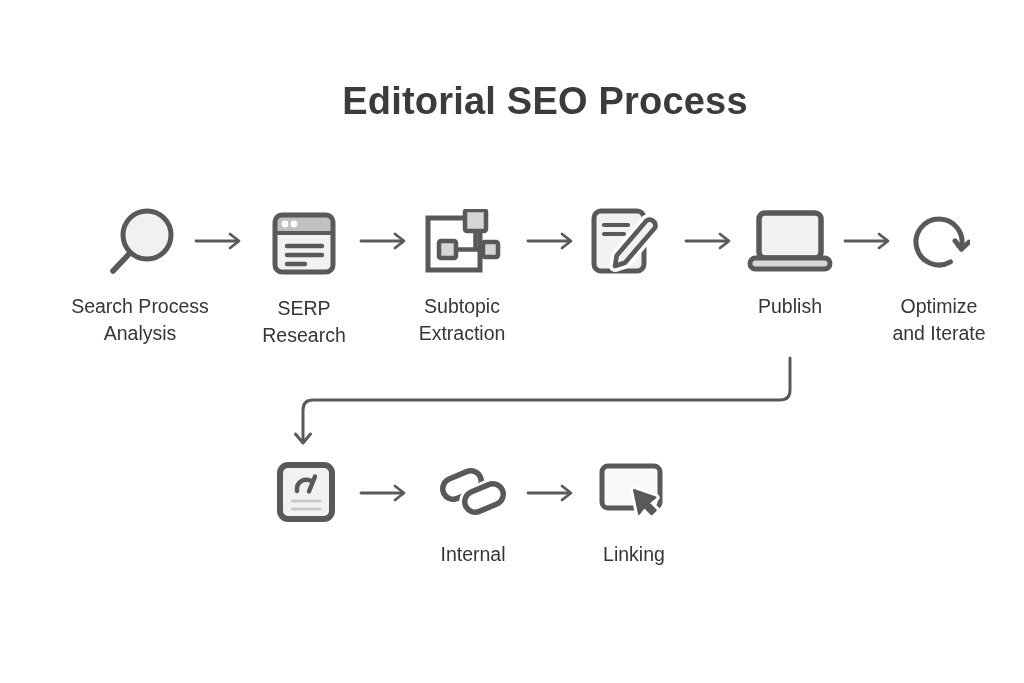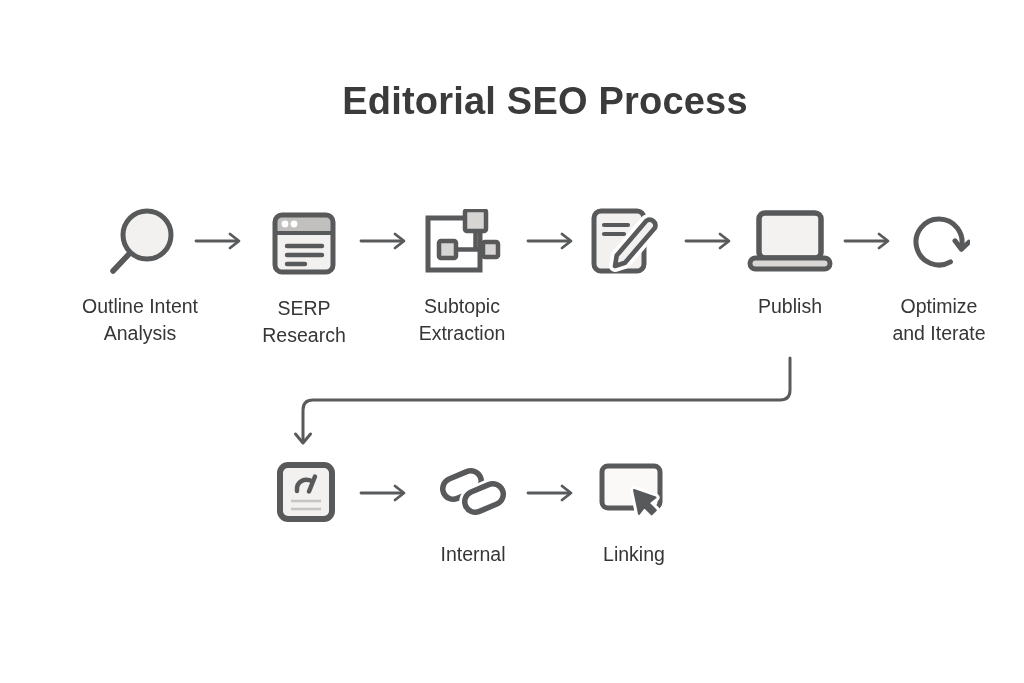--- a/index.html
+++ b/index.html
@@ -53,21 +53,21 @@
 
   <div class="diagram-title">Editorial SEO Process</div>
 
   <div class="step" style="left:52px;top:202px;">
     <div class="icon-box">
       <svg width="72" height="70" viewBox="0 0 72 70">
         <circle cx="43" cy="28" r="24" fill="#f2f1ef" stroke="#58595b" stroke-width="5"></circle>
         <line x1="25" y1="47" x2="9" y2="64" stroke="#58595b" stroke-width="5.5" stroke-linecap="round"></line>
       </svg>
     </div>
-    <div class="step-label">Outline Intent
+    <div class="step-label">Search Process
 Analysis</div>
   </div>
 
   <div class="step" style="left:216px;top:204px;">
     <div class="icon-box">
       <svg width="64" height="64" viewBox="0 0 64 64">
         <rect x="3" y="3" width="58" height="57" rx="7" fill="#f2f1ef" stroke="none"></rect>
         <path d="M10,3 h44 a7,7 0 0 1 7,7 v11 H3 v-11 a7,7 0 0 1 7,-7 Z" fill="#c1c0be"></path>
         <rect x="3" y="3" width="58" height="57" rx="7" fill="none" stroke="#58595b" stroke-width="5"></rect>
         <line x1="3" y1="21" x2="61" y2="21" stroke="#58595b" stroke-width="4"></line>

